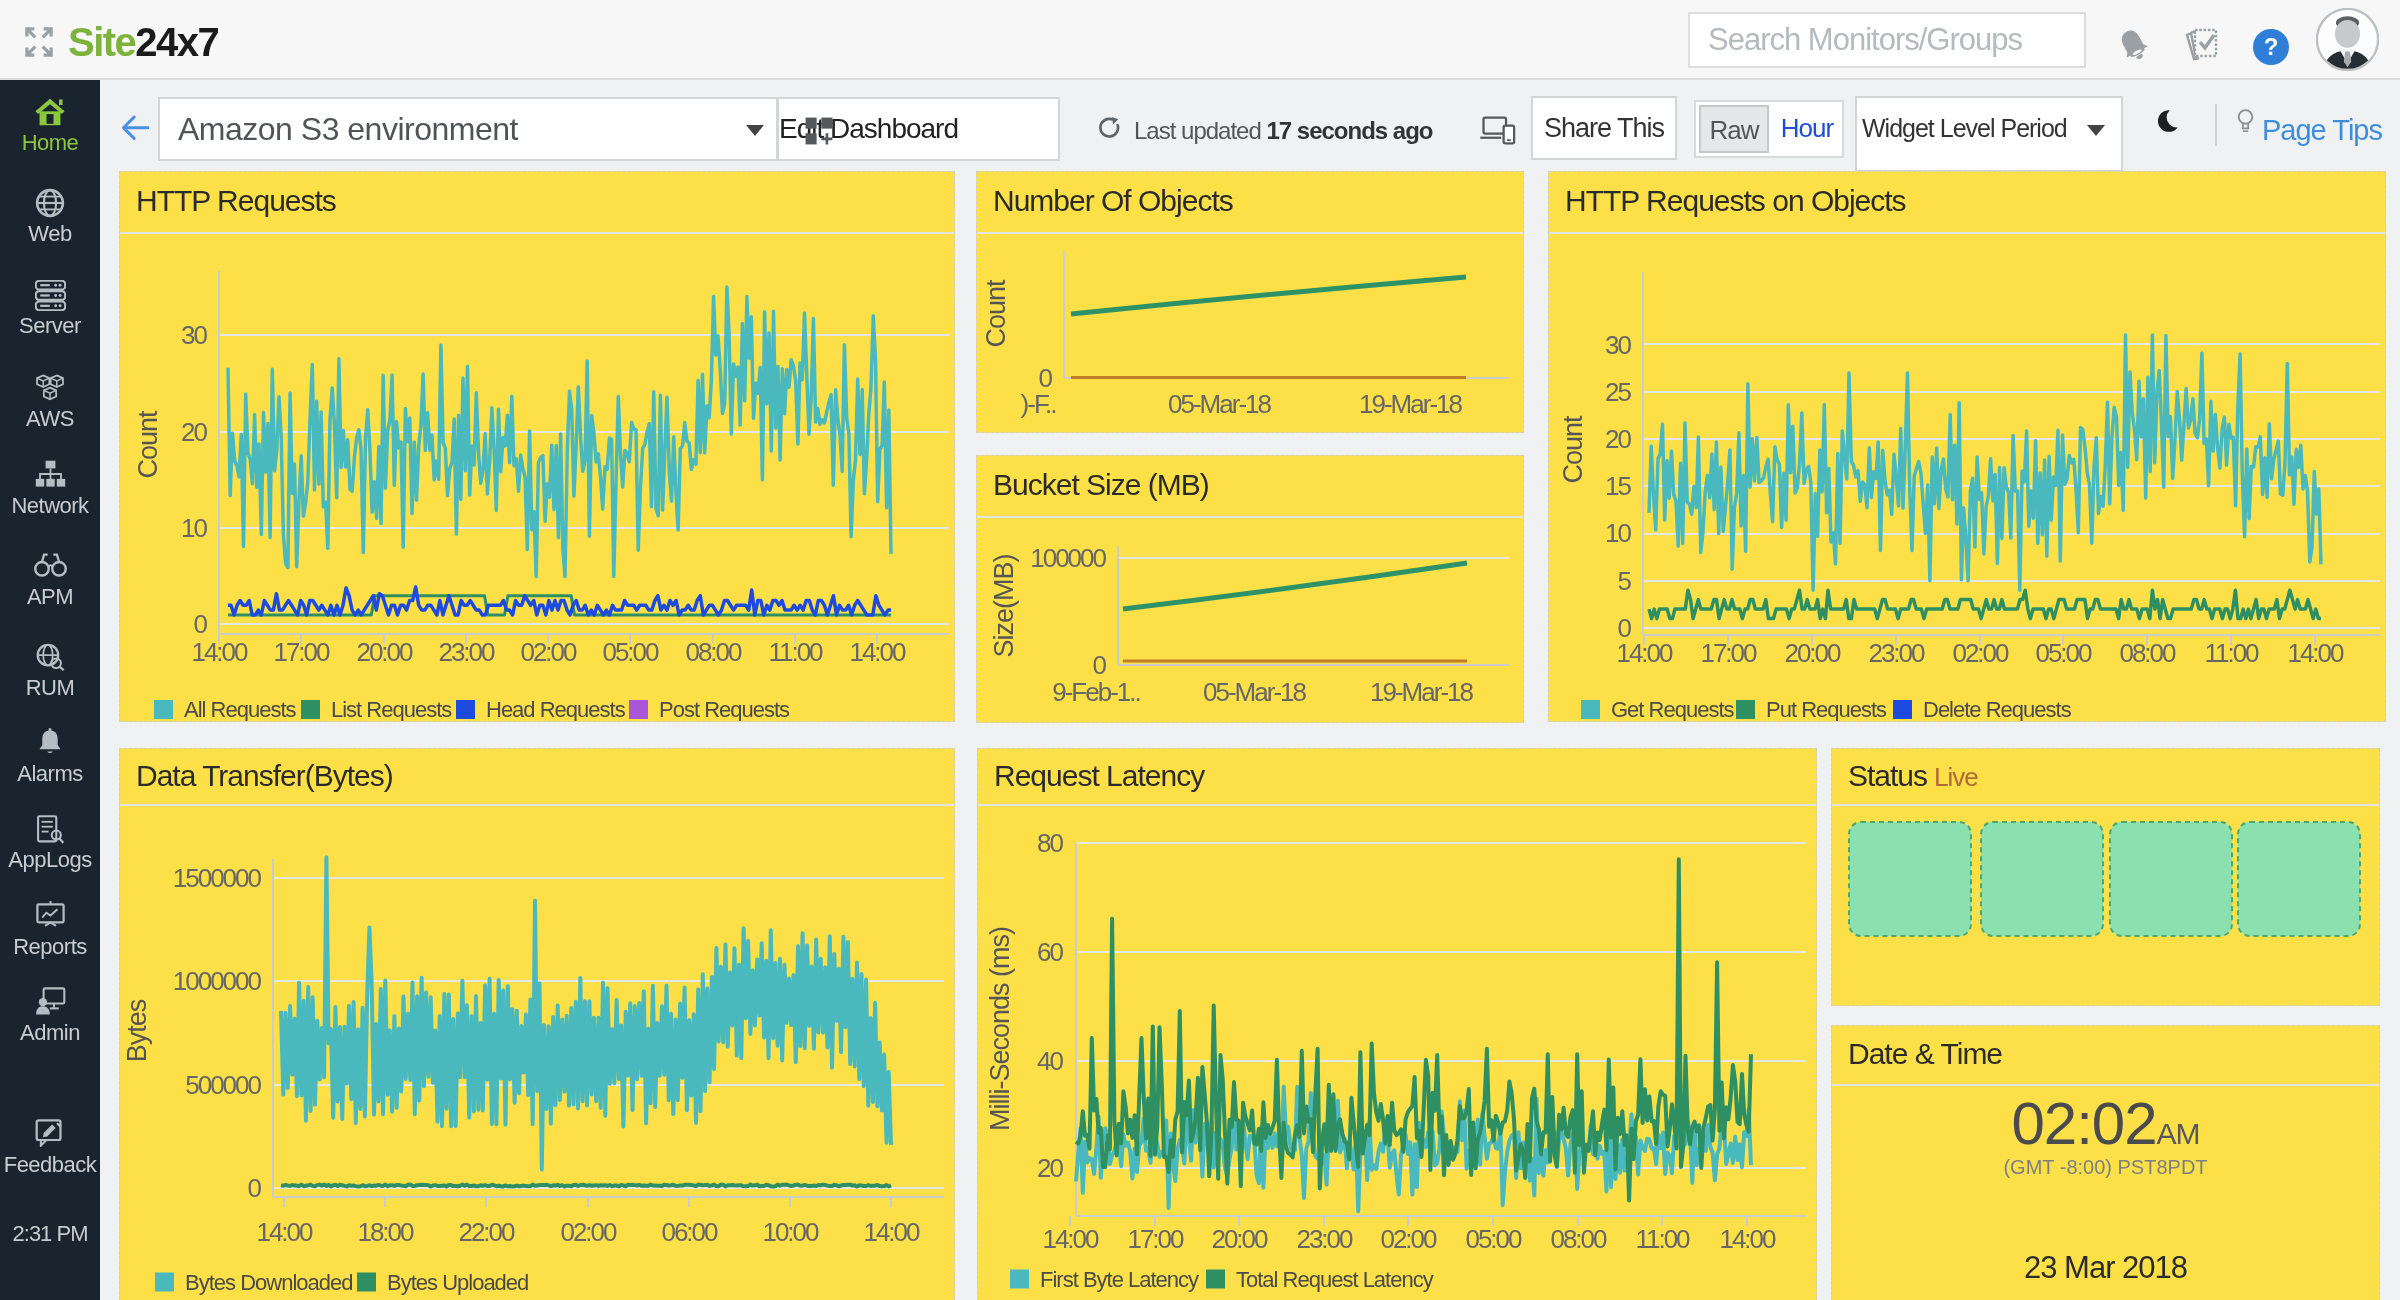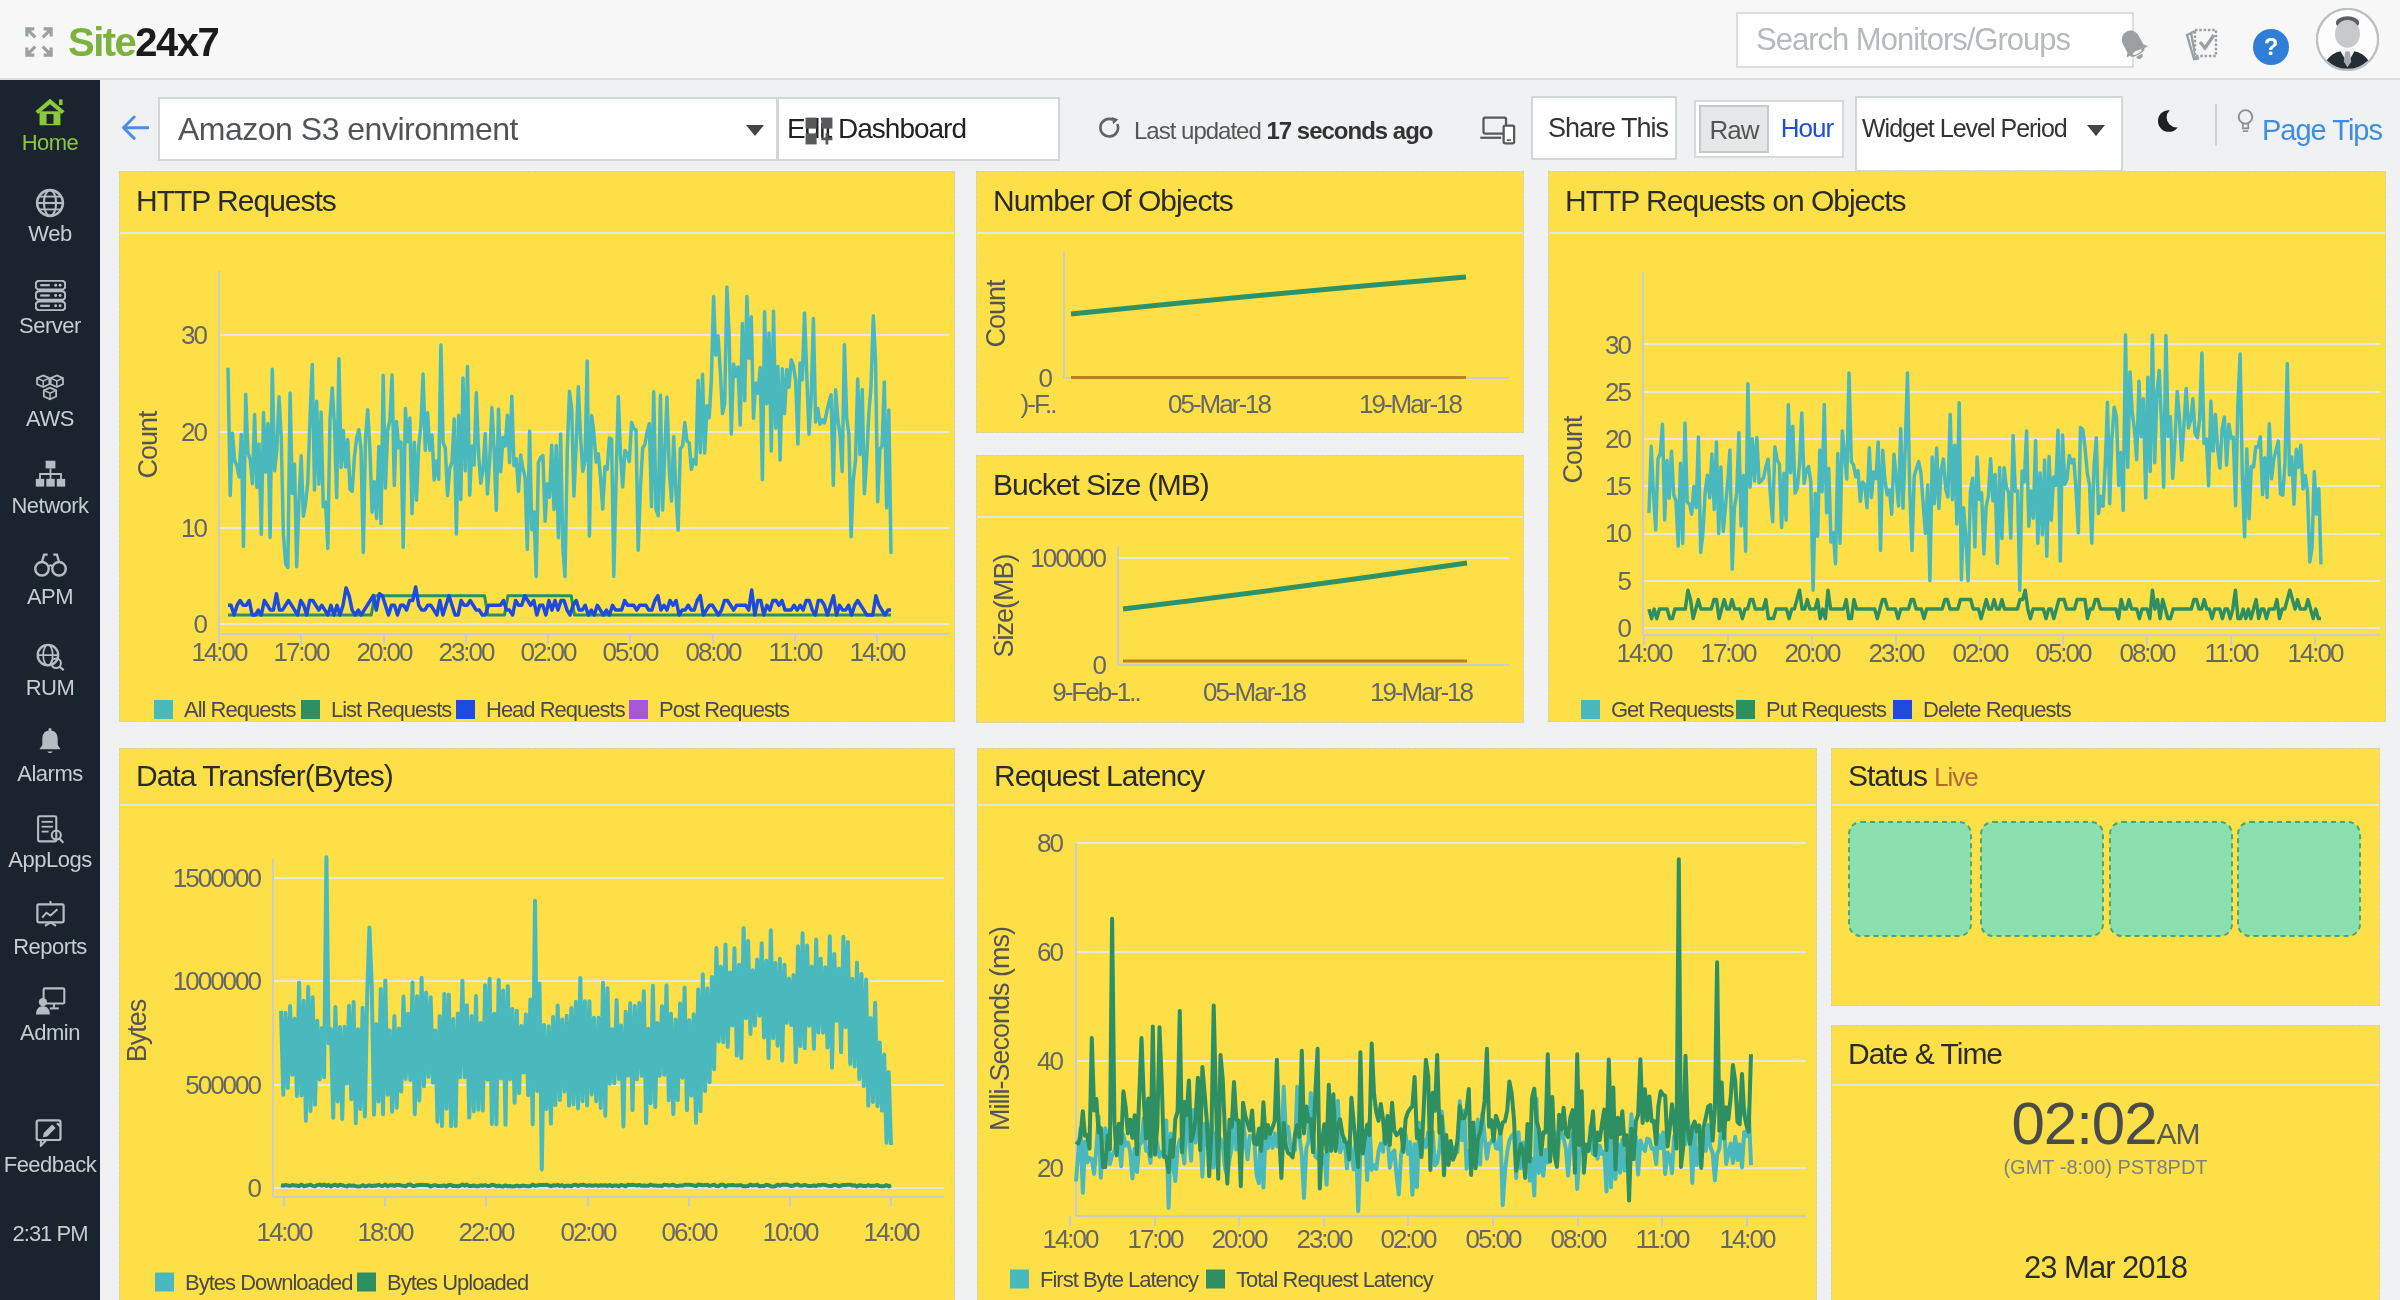--- a/index.html
+++ b/index.html
@@ -1,21 +1,21 @@
 <!DOCTYPE html>
 <html><head><meta charset="utf-8"><style>
 *{margin:0;padding:0;box-sizing:border-box;}
 html,body{width:2400px;height:1300px;overflow:hidden;font-family:"Liberation Sans",sans-serif;background:#eff1f2;letter-spacing:-1px;}
 .topbar{position:absolute;left:0;top:0;width:2400px;height:80px;background:#f7f7f7;border-bottom:2px solid #dcdede;}
 .logo{position:absolute;left:68px;top:20px;font-size:40px;font-weight:bold;letter-spacing:-1.5px;}
 .logo .g{color:#7db23c;} .logo .b{color:#1b1b1b;}
 .sidebar{position:absolute;left:0;top:80px;width:100px;height:1220px;background:#1a242e;}
-.search{position:absolute;left:1688px;top:12px;width:398px;height:56px;background:#fff;border:2px solid #dcdede;font-size:31px;color:#b5babe;line-height:52px;padding-left:18px;margin-left:48px;}
+.search{position:absolute;left:1688px;top:12px;width:398px;height:56px;background:#fff;border:2px solid #dcdede;font-size:31px;color:#b5babe;line-height:52px;padding-left:18px;}
 .qmark{position:absolute;left:2253px;top:29px;width:36px;height:36px;border-radius:50%;background:#2f7fd8;color:#fff;font-size:24px;font-weight:bold;text-align:center;line-height:36px;letter-spacing:0;}
-.tbtn{position:absolute;background:#fff;border:2px solid #d3d6d6;font-size:28px;color:#333;white-space:nowrap;padding-left:8px;}
+.tbtn{position:absolute;background:#fff;border:2px solid #d3d6d6;font-size:28px;color:#333;white-space:nowrap;}
 .seg{position:absolute;left:1694px;top:100px;width:150px;height:58px;background:#fff;border:2px solid #d8dada;}
 .seg .raw{position:absolute;left:3px;top:3px;width:70px;height:48px;background:#e6e7e8;border:2px solid #c6c8c9;color:#555;font-size:26px;text-align:center;line-height:46px;}
 .seg .hour{position:absolute;left:78px;top:3px;width:66px;height:48px;color:#1d4ed8;font-size:26px;text-align:center;line-height:46px;}
 .card{position:absolute;background:#fde047;border:1px dashed #ccd0d0;}
 .card-h{border-bottom:2px solid #e3e4e4;position:relative;}
 .card-t{position:absolute;left:16px;top:50%;transform:translateY(-54%);font-size:30px;color:#2b2b2b;}
 .tri{display:inline-block;width:0;height:0;border-left:9px solid transparent;border-right:9px solid transparent;border-top:11px solid #444;}
 </style></head><body>
 <div class="topbar">
 <svg width="28" height="30" viewBox="0 0 30 32" style="position:absolute;left:25px;top:27px">

